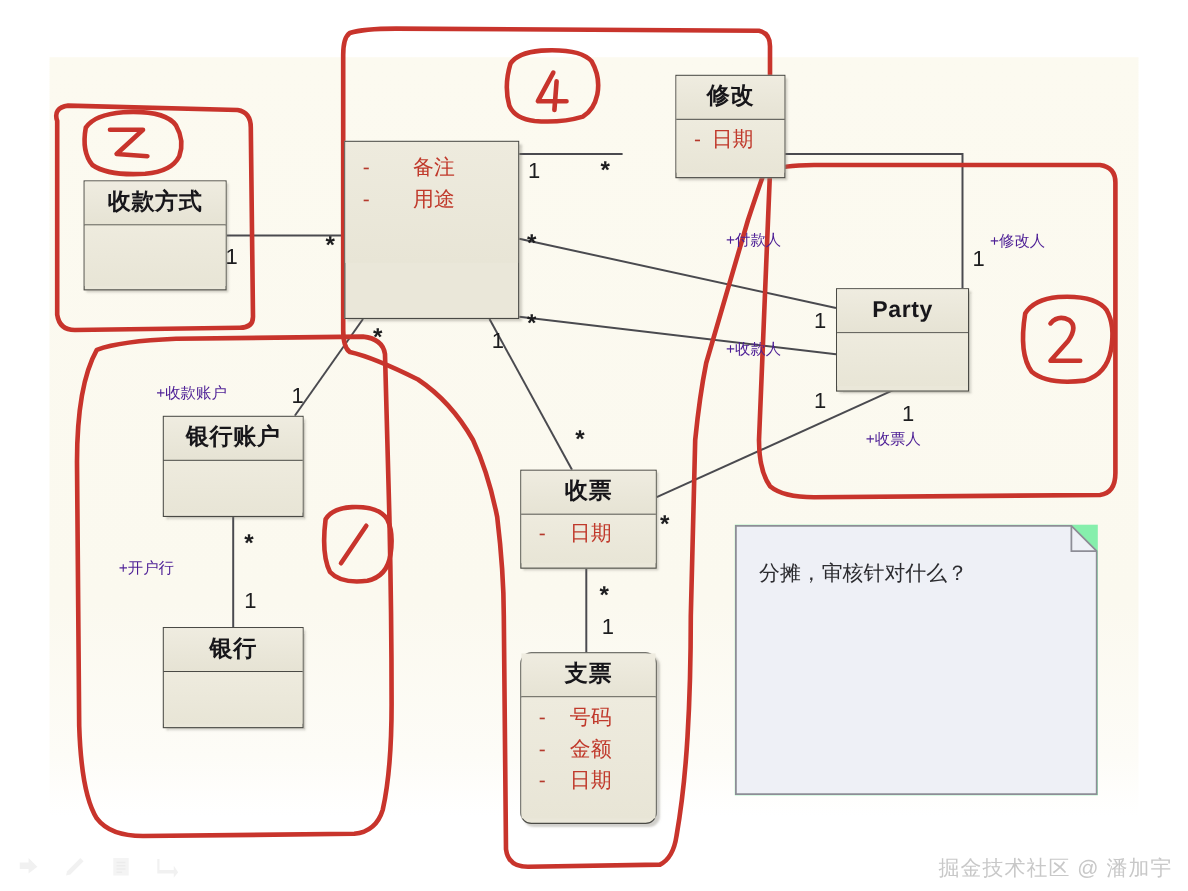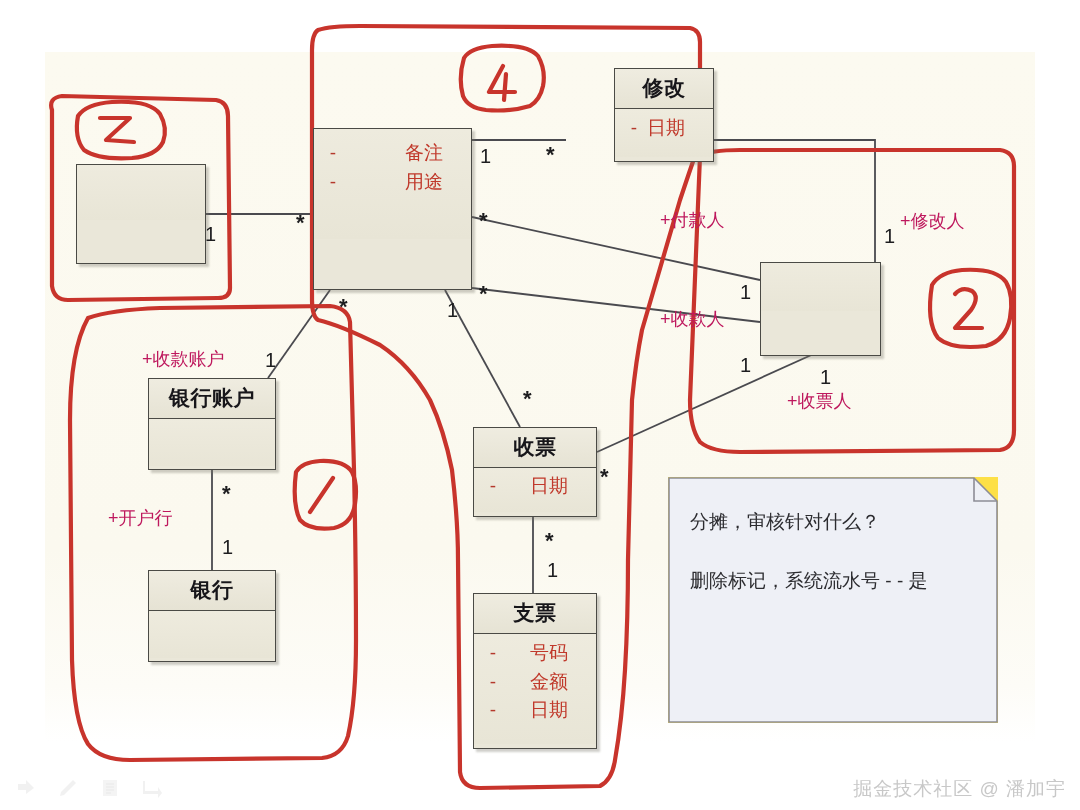--- a/index.html
+++ b/index.html
@@ -58,28 +58,28 @@
     padding: 0 6px;
   }
   .attr .vis {
     width: 26px;
     text-align: center;
     flex: 0 0 26px;
     color: #b5392c;
   }
   .attr .an {
     flex: 1 1 auto;
-    text-align: right;
+    text-align: center;
     padding-right: 22px;
   }
   
   .lbl {
     position: absolute;
-    font-size: 18px;
-    color: #be185d;
+    font-size: 14px;
+    color: #4c1d95;
     white-space: nowrap;
     line-height: 1;
   }
   .mult {
     position: absolute;
     font-size: 20px;
     color: #1d1d1f;
     line-height: 1;
   }
   .star {
@@ -89,21 +89,21 @@
     line-height: 1;
     font-weight: bold;
   }
   
   #note {
     position: absolute;
     left: 668px;
     top: 477px;
     width: 330px;
     height: 246px;
-    background: #fde047;
+    background: #86efac;
     box-sizing: border-box;
   }
   #note .shape {
     position: absolute;
     inset: 0;
   }
   #note .txt {
     position: absolute;
     left: 22px;
     top: 26px;
@@ -206,20 +206,21 @@
       <path d="M 955 294 Q 962 286 972 291 Q 980 297 971 310 L 955 328 L 982 328"></path>
 
       <path d="M 296 472 Q 302 462 320 461 Q 344 460 352 472 Q 358 484 355 504
                Q 352 524 334 528 Q 310 531 300 520 Q 292 504 296 472 Z"></path>
 
       <path d="M 333 478 L 310 512"></path>
     </g>
   </svg>
 
   <div class="uml" style="left:76px; top:164px; width:130px; height:100px;">
+    <div class="name">收款方式</div>
     <div class="body" style="height:55px;"></div>
   </div>
 
   <div class="uml" style="left:313px; top:128px; width:159px; height:162px;">
     <div class="body" style="height:110px; padding-top:10px;">
       <div class="attr">
         <span class="vis">-</span>
         <span class="an">备注</span>
       </div>
       <div class="attr">
@@ -233,20 +234,21 @@
     <div class="name">修改</div>
     <div class="body" style="height:48px; padding-top:5px;">
       <div class="attr">
         <span class="vis">-</span>
         <span class="an">日期</span>
       </div>
     </div>
   </div>
 
   <div class="uml" style="left:760px; top:262px; width:121px; height:94px;">
+    <div class="name">Party</div>
     <div class="body" style="height:48px;"></div>
   </div>
 
   <div class="uml" style="left:148px; top:378px; width:128px; height:92px;">
     <div class="name">银行账户</div>
     <div class="body" style="height:47px;"></div>
   </div>
 
   <div class="uml" style="left:148px; top:570px; width:128px; height:92px;">
     <div class="name">银行</div>
@@ -256,21 +258,21 @@
   <div class="uml" style="left:473px; top:427px; width:124px; height:90px;">
     <div class="name">收票</div>
     <div class="body" style="height:44px; padding-top:4px;">
       <div class="attr">
         <span class="vis">-</span>
         <span class="an">日期</span>
       </div>
     </div>
   </div>
 
-  <div class="uml" style="left:473px; top:593px; width:124px; height:156px;">
+  <div class="uml" style="left:473px; top:593px; width:124px; height:156px;border-radius:10px;">
     <div class="name">支票</div>
     <div class="body" style="height:110px; padding-top:5px;">
       <div class="attr">
         <span class="vis">-</span>
         <span class="an">号码</span>
       </div>
       <div class="attr">
         <span class="vis">-</span>
         <span class="an">金额</span>
       </div>
@@ -309,21 +311,20 @@
   <div class="mult" style="left:547px; top:560px;">1</div>
 
   <div id="note">
     <svg class="shape" viewBox="0 0 330 246" preserveAspectRatio="none">
       <path d="M 1 1 L 306 1 L 329 24 L 329 245 L 1 245 Z" fill="#eef0f6" stroke="#8d8d96" stroke-width="1.6"></path>
       <path d="M 306 1 L 306 24 L 329 24" fill="none" stroke="#8d8d96" stroke-width="1.6"></path>
     </svg>
     <div class="txt">
       <div>分摊，审核针对什么？</div>
       <div style="height:22px;"></div>
-      <div>删除标记，系统流水号 - - 是</div>
     </div>
   </div>
 
   <div id="watermark">掘金技术社区 @ 潘加宇</div>
 
   <div id="toolbar">
     <svg class="ti" viewBox="0 0 24 24">
       <path d="M4 12 L12 6 L12 10 L20 10 L20 16 L12 16 L12 20 Z" fill="#d8d8d8" transform="rotate(180 12 12)"></path>
     </svg>
     <svg class="ti" viewBox="0 0 24 24">

